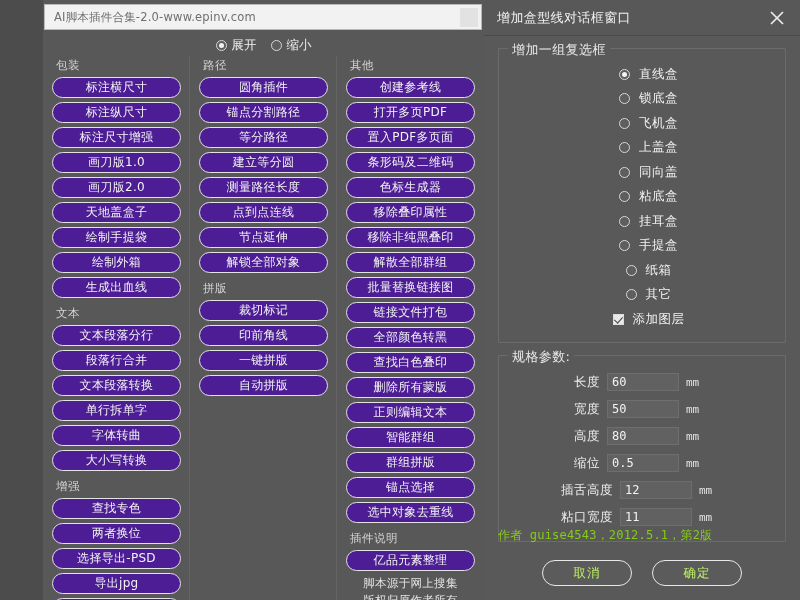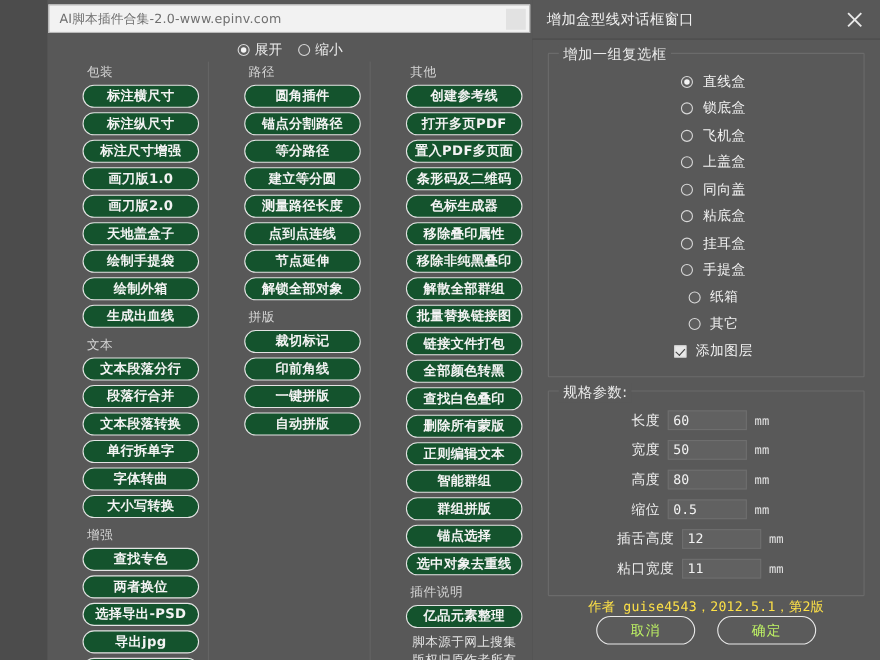--- a/index.html
+++ b/index.html
@@ -44,33 +44,32 @@
   .radio-dot.on::after {
     content: ""; position: absolute; left: 2px; top: 2px;
     width: 5px; height: 5px; border-radius: 50%; background: #f4f4f4;
   }
 
   #columns {
     position: absolute; left: 0; top: 56px; width: 441px; height: 544px;
     display: flex;
   }
   .column { width: 147px; padding: 0 6px; position: relative; }
-  .group { margin-bottom: 6px; margin-left: 23px; }
+  .group { margin-bottom: 6px; }
   .group-title {
     font-size: 11.5px; color: #d4d4d4; padding: 2px 0 4px 7px;
     letter-spacing: .5px;
   }
   .pill {
     height: 21px; margin: 0 3px 4px 3px;
     border: 1px solid #e3e3e3; border-radius: 11px;
-    background: #14532d;
+    background: #4c1d95;
     display: flex; align-items: center; justify-content: center;
     font-size: 12px; color: #f3f3f3; white-space: nowrap;
     letter-spacing: .3px;
-    font-weight: bold;
   }
   .note-text {
     font-size: 11.5px; color: #e4e4e4; text-align: center;
     line-height: 17px; letter-spacing: .3px;
   }
   .col-div {
     position: absolute; top: 0; right: 0; width: 1px; height: 100%;
     background: #646464;
   }
 
@@ -124,23 +123,23 @@
     font-size: 12px; color: #f3f3f3;
     display: flex; align-items: center; padding-left: 4px;
     font-family: "DejaVu Sans Mono", "Liberation Mono", monospace;
   }
   .param-unit {
     font-size: 11px; color: #e2e2e2; width: 24px;
     font-family: "DejaVu Sans Mono", "Liberation Mono", monospace;
   }
   #dialog-footer { position: absolute; left: 0; bottom: 14px; width: 288px; }
   #author-line {
-    text-align: center; font-size: 12px; color: #fde047;
+    font-size: 12px; color: #84cc16;
     font-family: "DejaVu Sans Mono", "Liberation Mono", monospace;
-    letter-spacing: .2px; 
+    letter-spacing: .2px; margin-bottom: 16px;
   }
   #dialog-buttons { display: flex; justify-content: center; gap: 20px; }
   .dlg-btn {
     width: 90px; height: 26px; border: 1px solid #e9e9e9; border-radius: 13px;
     background: #5b5b5b; color: #bef264; font-size: 12.5px;
     display: flex; align-items: center; justify-content: center; letter-spacing: 1px;
   }
 </style>
 </head>
 <body>

